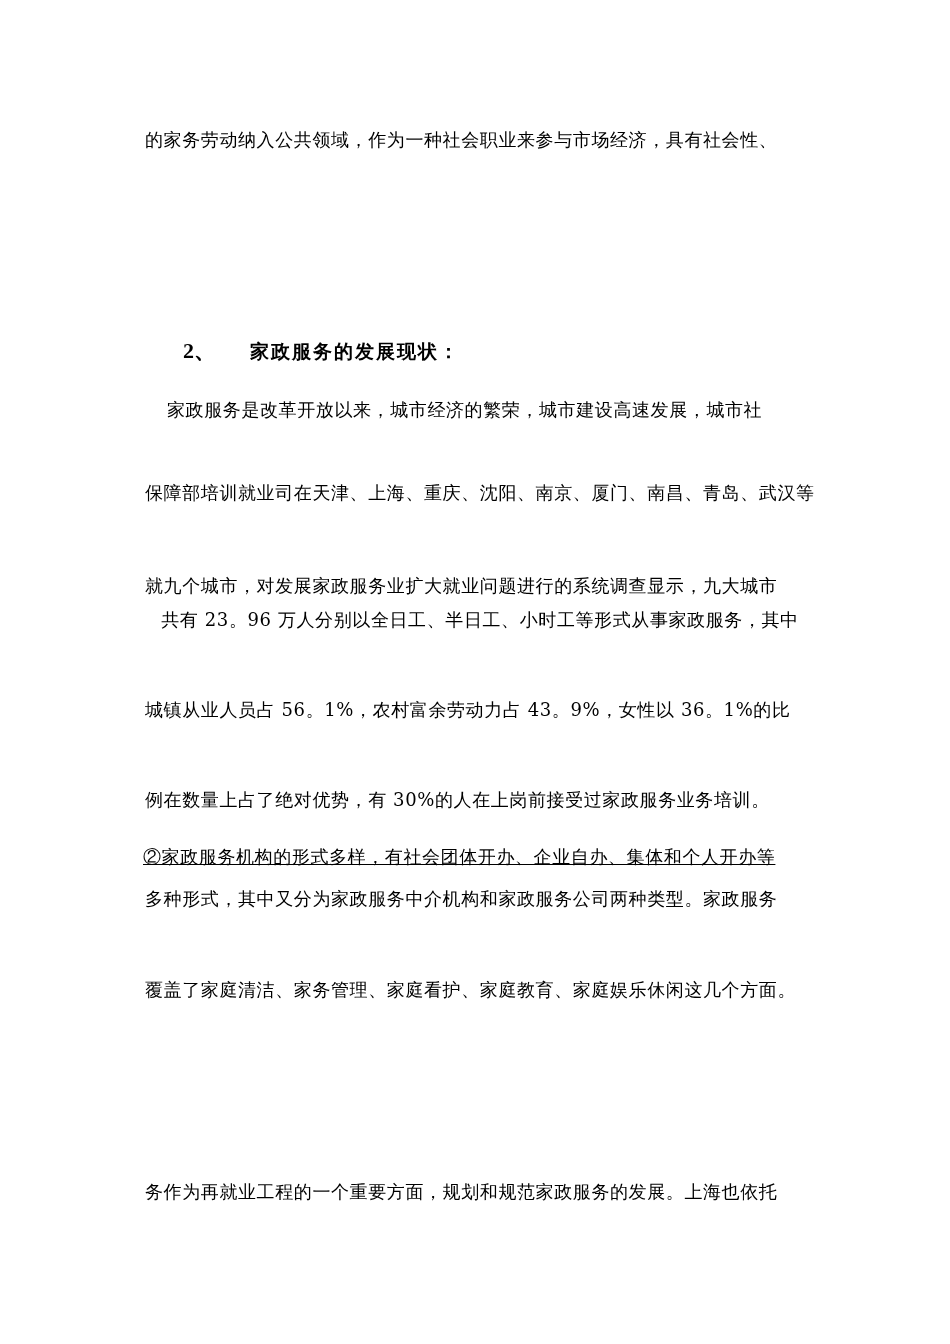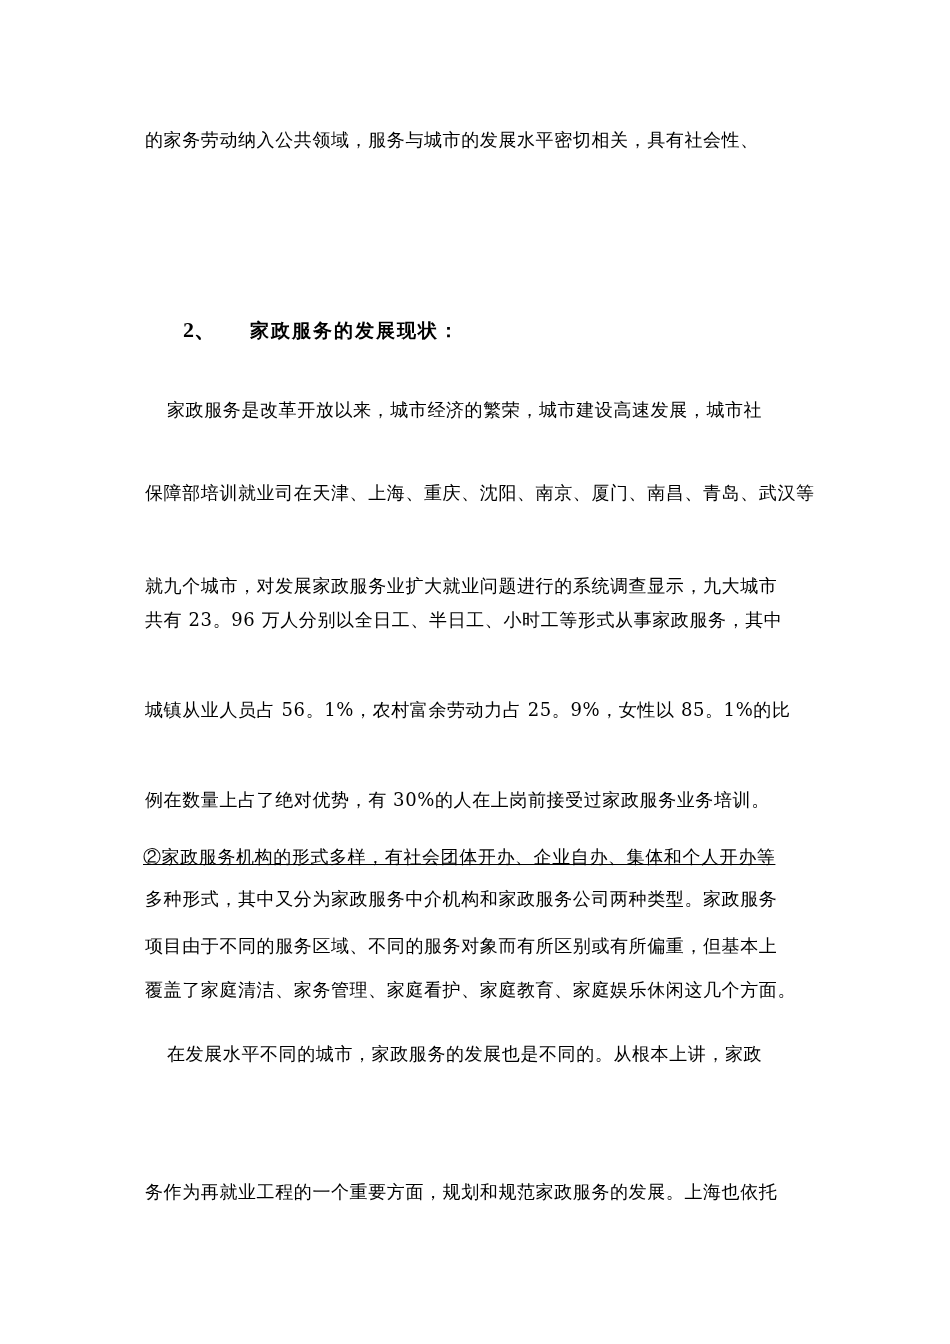--- a/index.html
+++ b/index.html
@@ -23,52 +23,51 @@
       line-height: 24px;
       white-space: nowrap;
       letter-spacing: 0.6px;
     }
     .line.indent { left: 167px; width: 632px; }
     .line.circled { left: 143px; text-decoration: underline; }
     .heading {
       position: absolute;
       left: 183px;
       font-size: 19px;
-      line-height: 32px;
+      line-height: 26px;
       font-weight: bold;
       white-space: nowrap;
+      margin-top: 24px;
     }
     .heading .num {
       font-family: "Liberation Serif", serif;
       font-size: 22px;
       font-weight: bold;
       margin-right: 34px;
     }
     .heading .title { letter-spacing: 2px; }
     .page { position: absolute; inset: 0; }
   </style>
 </head>
 <body>
 
 <div class="page">
 
-  <div class="line" style="top:128px;">的家务劳动纳入公共领域，服务与城市的发展水平密切相关，具有社会性、</div>
+  <div class="line" style="top:128px;">的家务劳动纳入公共领域，作为一种社会职业来参与市场经济，具有社会性、</div>
 
   <div class="heading" style="top:314px;">
     <span class="num">2、</span><span class="title">家政服务的发展现状：</span>
   </div>
 
   <div class="line indent" style="top:398px;">家政服务是改革开放以来，城市经济的繁荣，城市建设高速发展，城市社</div>
   <div class="line" style="top:481px;">保障部培训就业司在天津、上海、重庆、沈阳、南京、厦门、南昌、青岛、武汉等</div>
   <div class="line" style="top:542px;margin-top:32px;">就九个城市，对发展家政服务业扩大就业问题进行的系统调查显示，九大城市</div>
-  <div class="line" style="top:608px;">共有 23。96 万人分别以全日工、半日工、小时工等形式从事家政服务，其中</div>
-  <div class="line" style="top:698px;">城镇从业人员占 56。1%，农村富余劳动力占 25。9%，女性以 85。1%的比</div>
+  <div class="line" style="top:608px;text-align:center;">共有 23。96 万人分别以全日工、半日工、小时工等形式从事家政服务，其中</div>
+  <div class="line" style="top:698px;">城镇从业人员占 56。1%，农村富余劳动力占 43。9%，女性以 36。1%的比</div>
   <div class="line" style="top:788px;">例在数量上占了绝对优势，有 30%的人在上岗前接受过家政服务业务培训。</div>
 
   <div class="line circled" style="top:845px;">②家政服务机构的形式多样，有社会团体开办、企业自办、集体和个人开办等</div>
   <div class="line" style="top:887px;">多种形式，其中又分为家政服务中介机构和家政服务公司两种类型。家政服务</div>
-  <div class="line" style="top:934px;">项目由于不同的服务区域、不同的服务对象而有所区别或有所偏重，但基本上</div>
   <div class="line" style="top:978px;">覆盖了家庭清洁、家务管理、家庭看护、家庭教育、家庭娱乐休闲这几个方面。</div>
 
-  <div class="line indent" style="top:1042px;">在发展水平不同的城市，家政服务的发展也是不同的。从根本上讲，家政</div>
   <div class="line" style="top:1180px;">务作为再就业工程的一个重要方面，规划和规范家政服务的发展。上海也依托</div>
 
 </div>
 
 </body></html>

